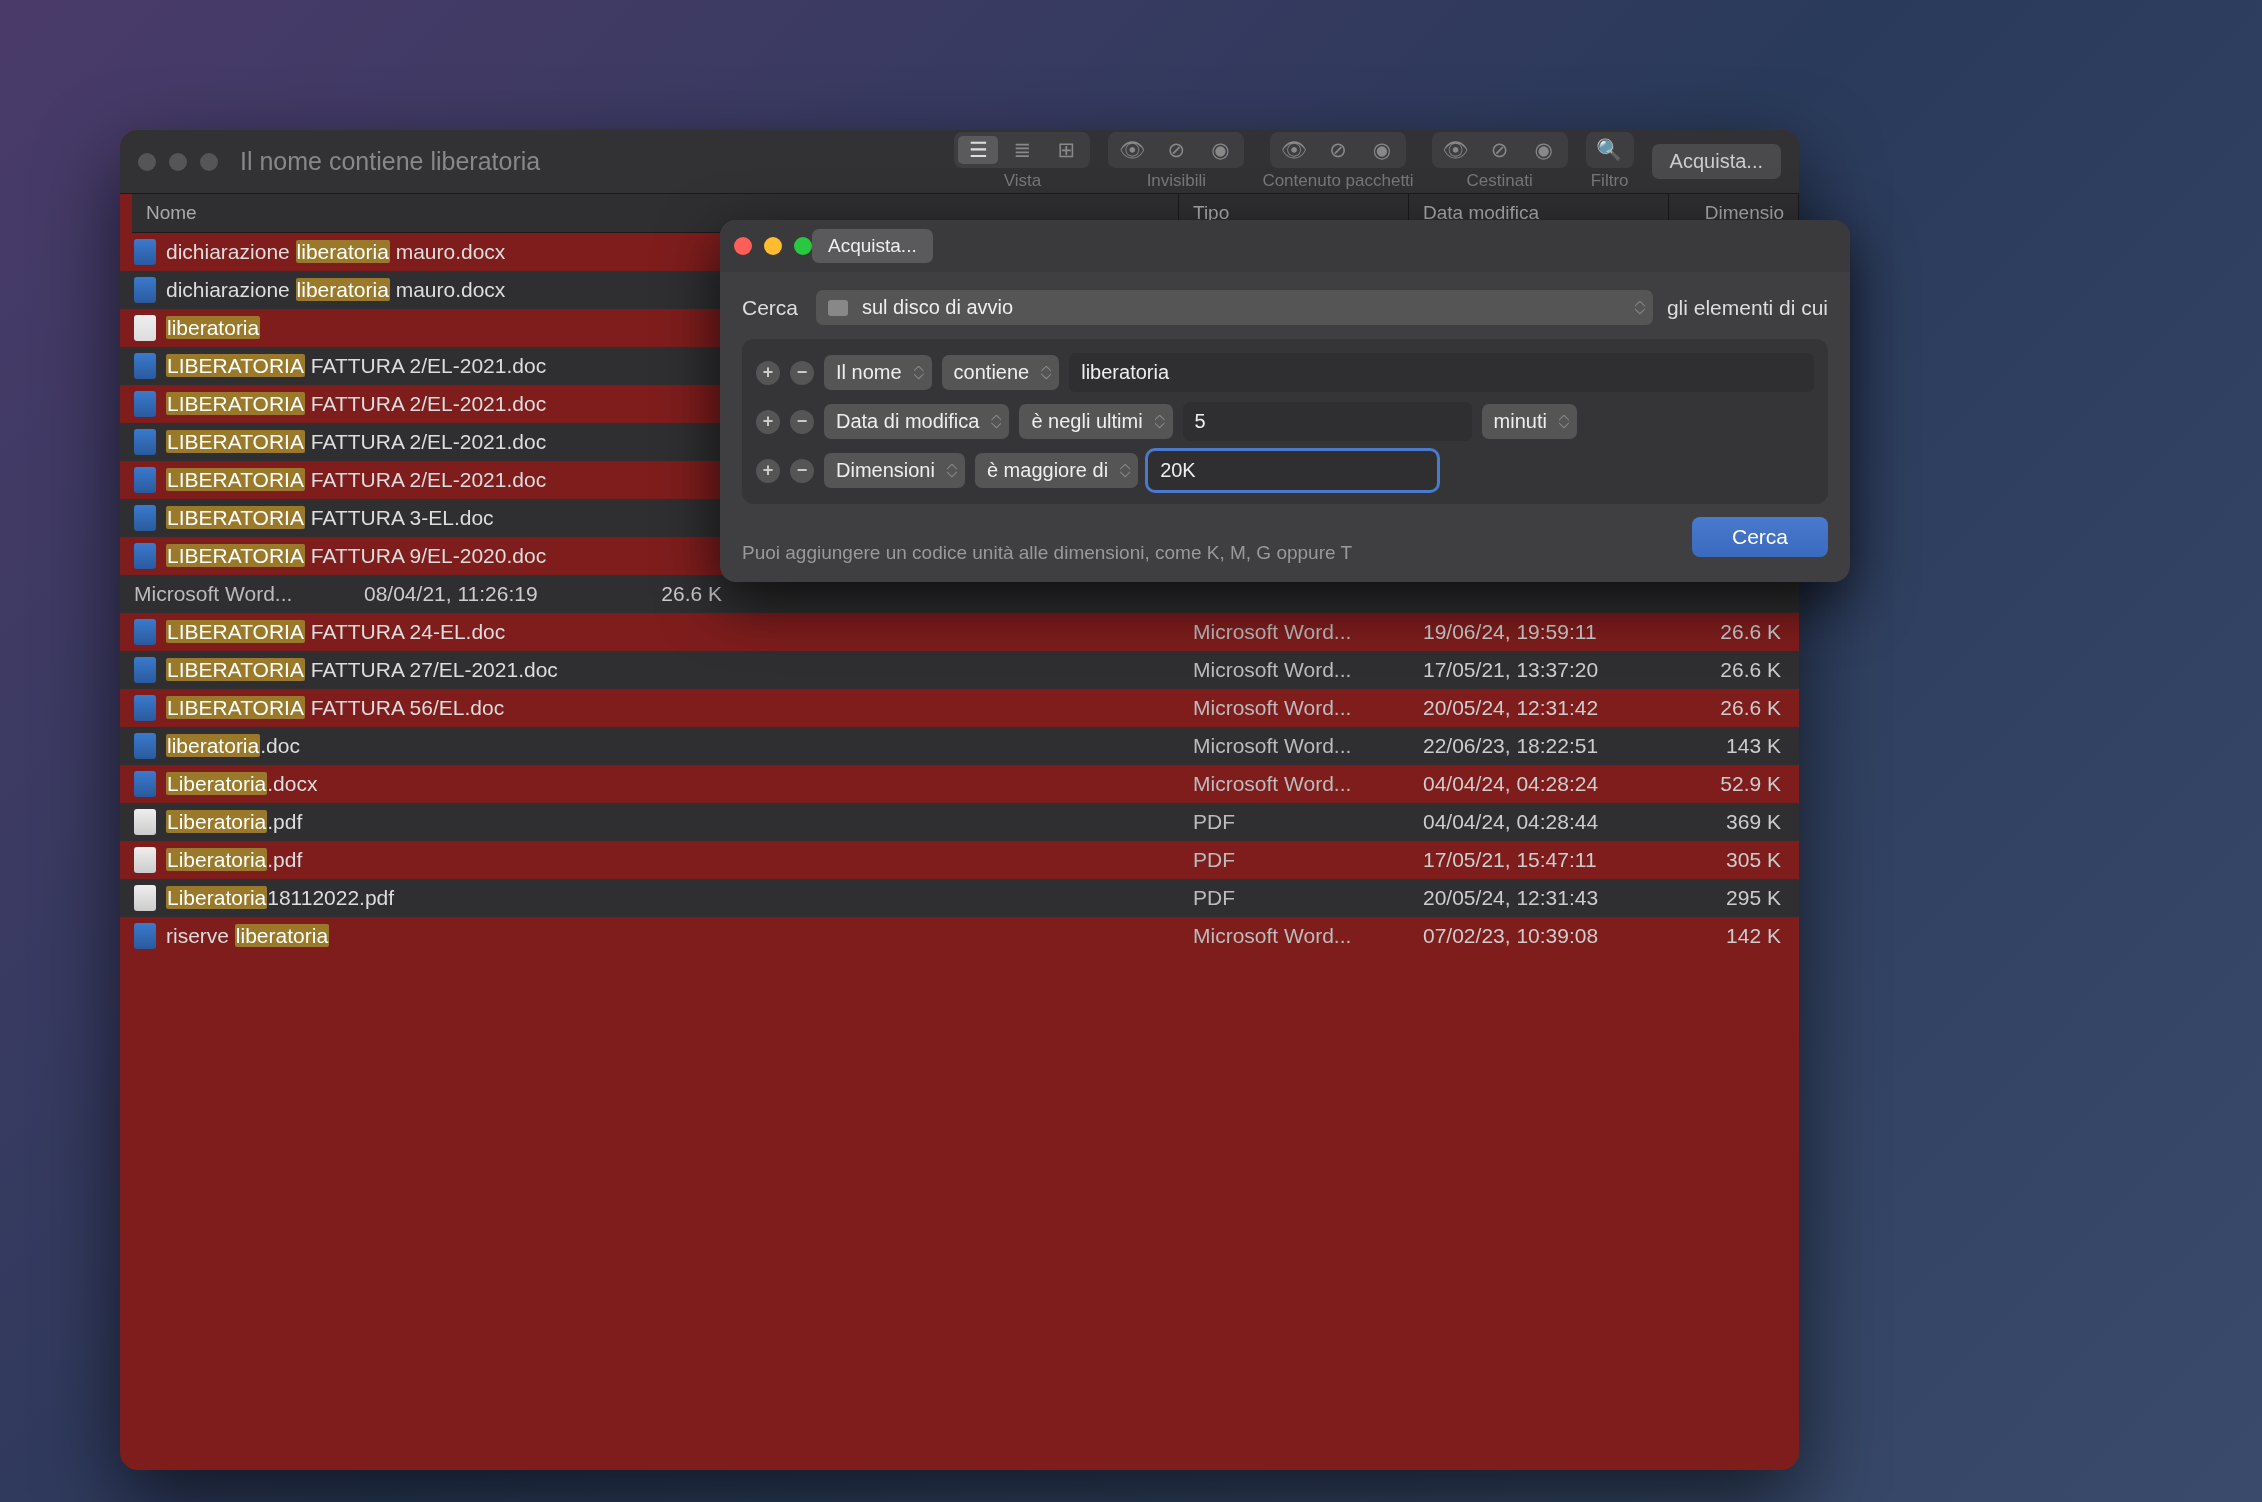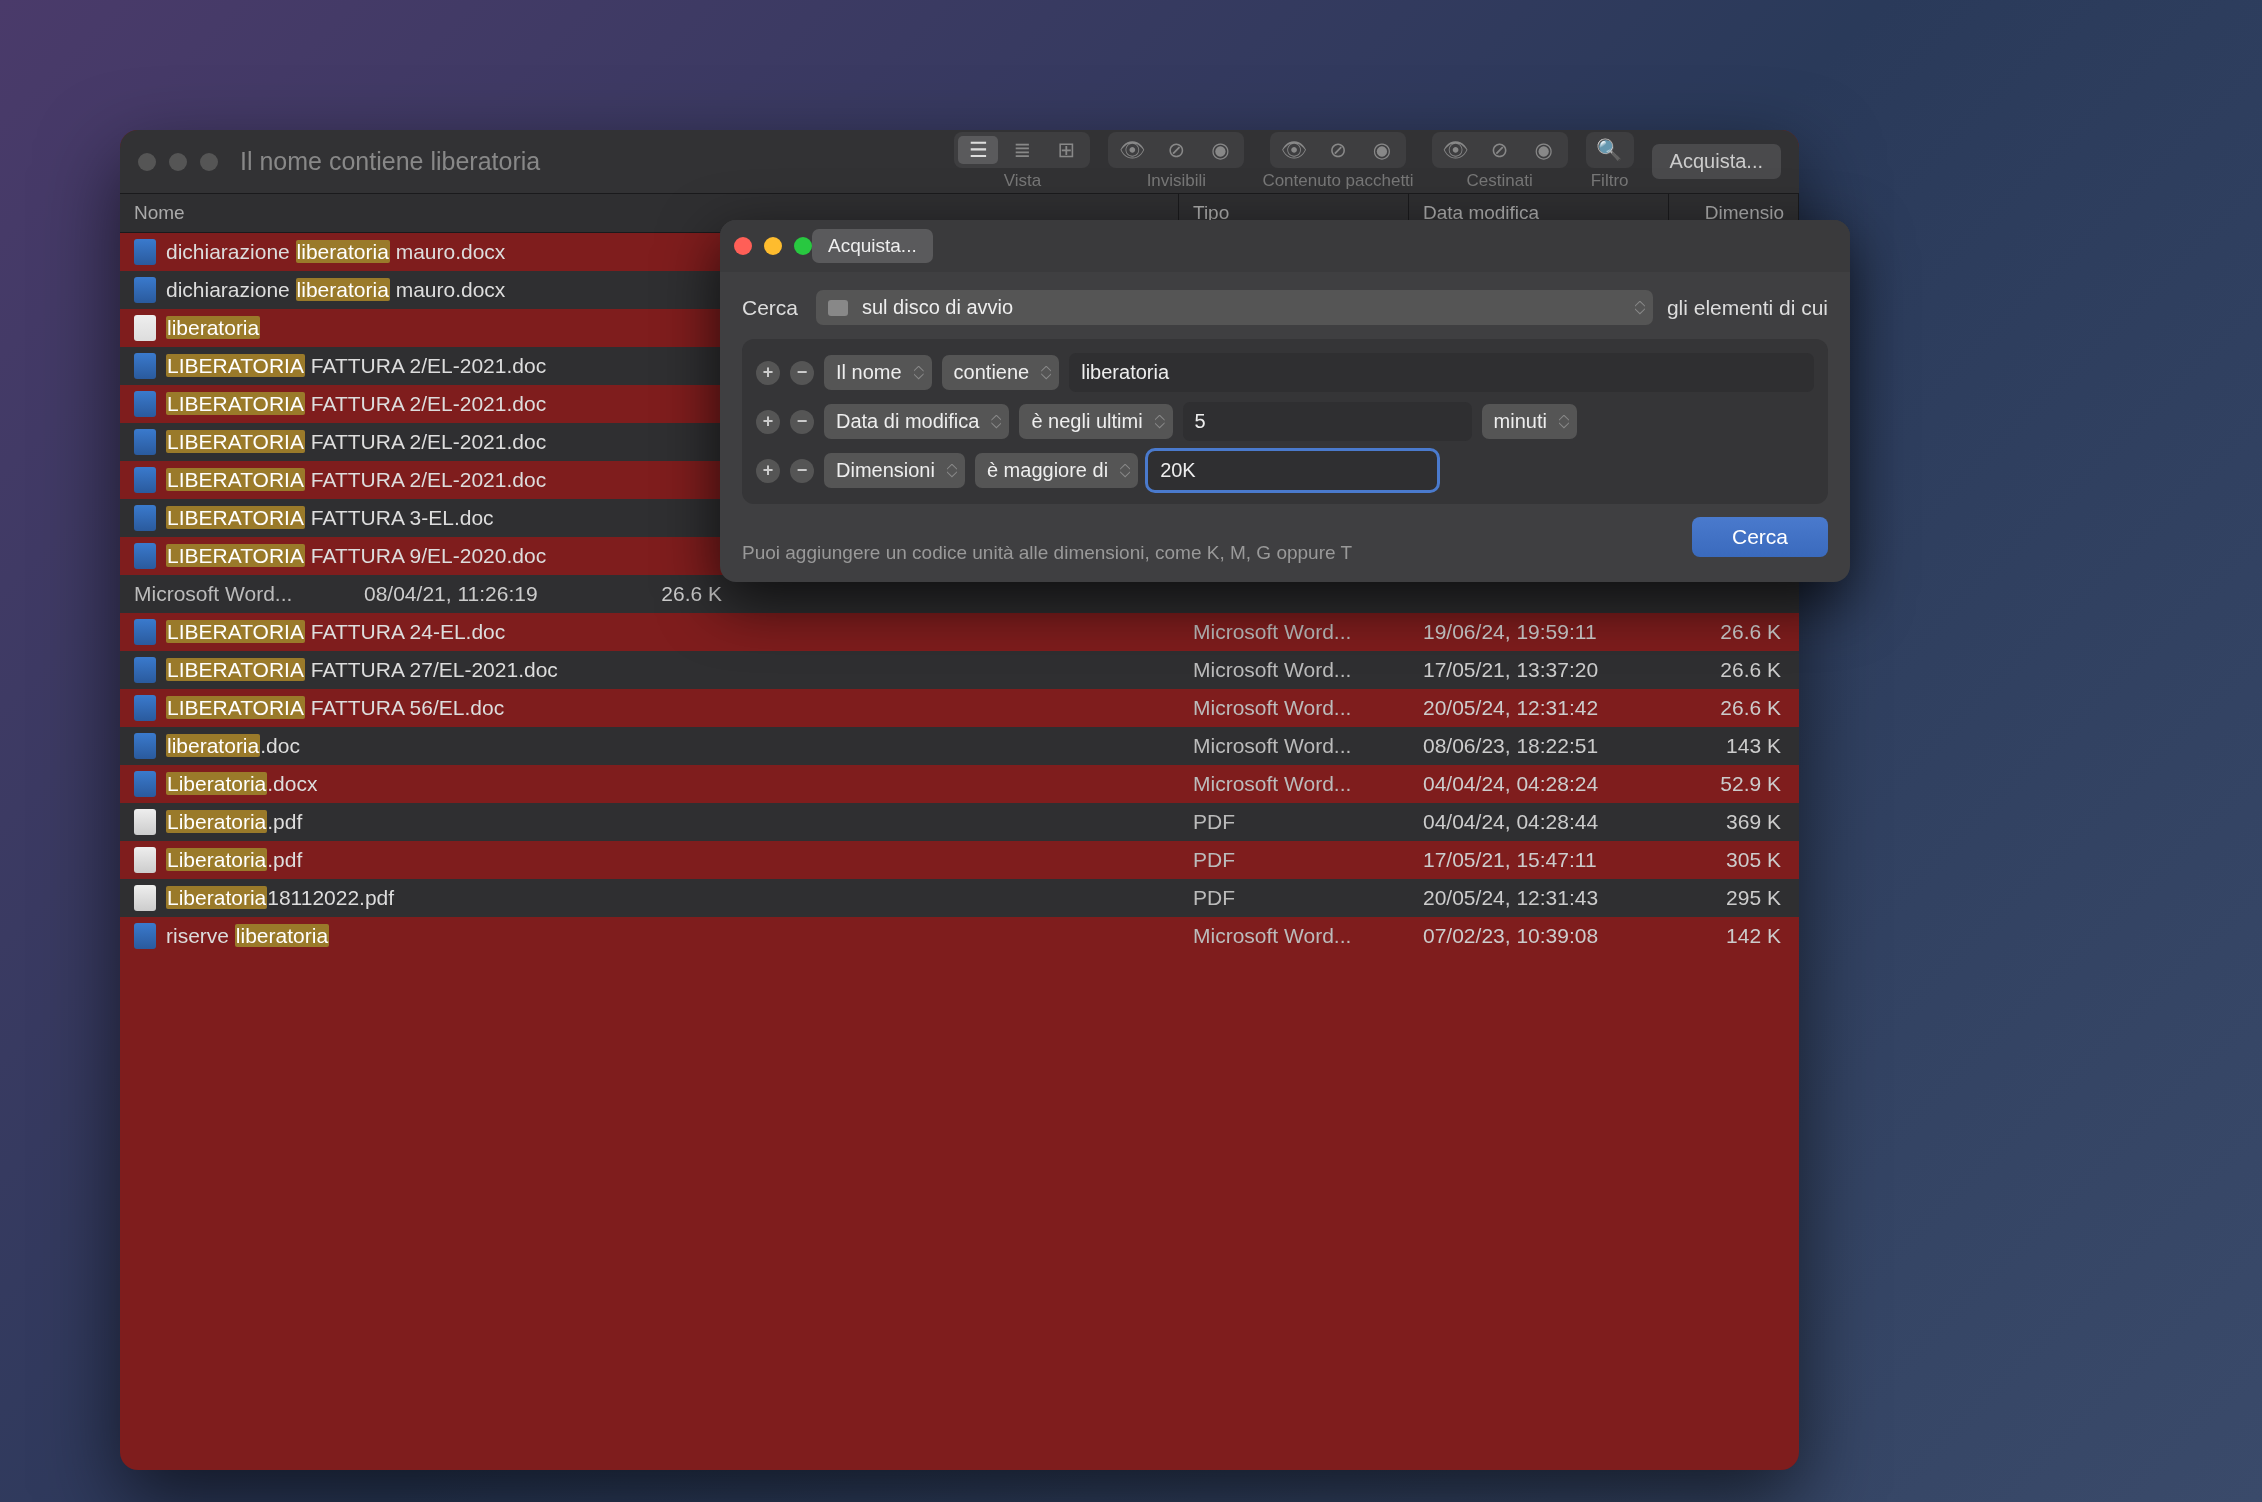--- a/index.html
+++ b/index.html
@@ -40,20 +40,21 @@
 .tb-btn { width: 40px; height: 28px; display: flex; align-items: center; justify-content: center; color: #888; border-radius: 5px; }
 .tb-btn.active { background: #5a5a5c; color: #ddd; }
 .tb-label { color: #777; font-size: 17px; }
 .buy-btn-main { background: #4a4a4c; color: #ccc; padding: 6px 18px; border-radius: 7px; font-size: 20px; }
 .header-row {
   display: flex;
   background: #2f2f31;
   border-bottom: 1px solid #1a1a1c;
   color: #aaa;
   font-size: 19px;
+  margin-left: 12px;
 }
 .hcell { padding: 8px 14px; border-right: 1px solid #1a1a1c; }
 .col-name { flex: 1; }
 .col-kind { width: 230px; }
 .col-date { width: 260px; }
 .col-size { width: 130px; text-align: right; }
 .rows { flex: 1; overflow: auto; }
 .row { display: flex; align-items: center; color: #ddd; font-size: 21px; height: 38px; }
 .row:nth-child(even) { background: #2f2f31; }
 .cell { padding: 4px 14px; overflow: hidden; white-space: nowrap; }
@@ -274,21 +275,21 @@
         <div class="cell ckind">Microsoft Word...</div>
         <div class="cell cdate">20/05/24, 12:31:42</div>
         <div class="cell csize">26.6 K</div>
       </div>
       <div class="row">
         <div class="cell cname">
           <span class="ficon"></span>
           <span><span class="hl">liberatoria</span>.doc</span>
         </div>
         <div class="cell ckind">Microsoft Word...</div>
-        <div class="cell cdate">08/06/23, 18:22:51</div>
+        <div class="cell cdate">22/06/23, 18:22:51</div>
         <div class="cell csize">143 K</div>
       </div>
       <div class="row">
         <div class="cell cname">
           <span class="ficon"></span>
           <span><span class="hl">Liberatoria</span>.docx</span>
         </div>
         <div class="cell ckind">Microsoft Word...</div>
         <div class="cell cdate">04/04/24, 04:28:24</div>
         <div class="cell csize">52.9 K</div>

